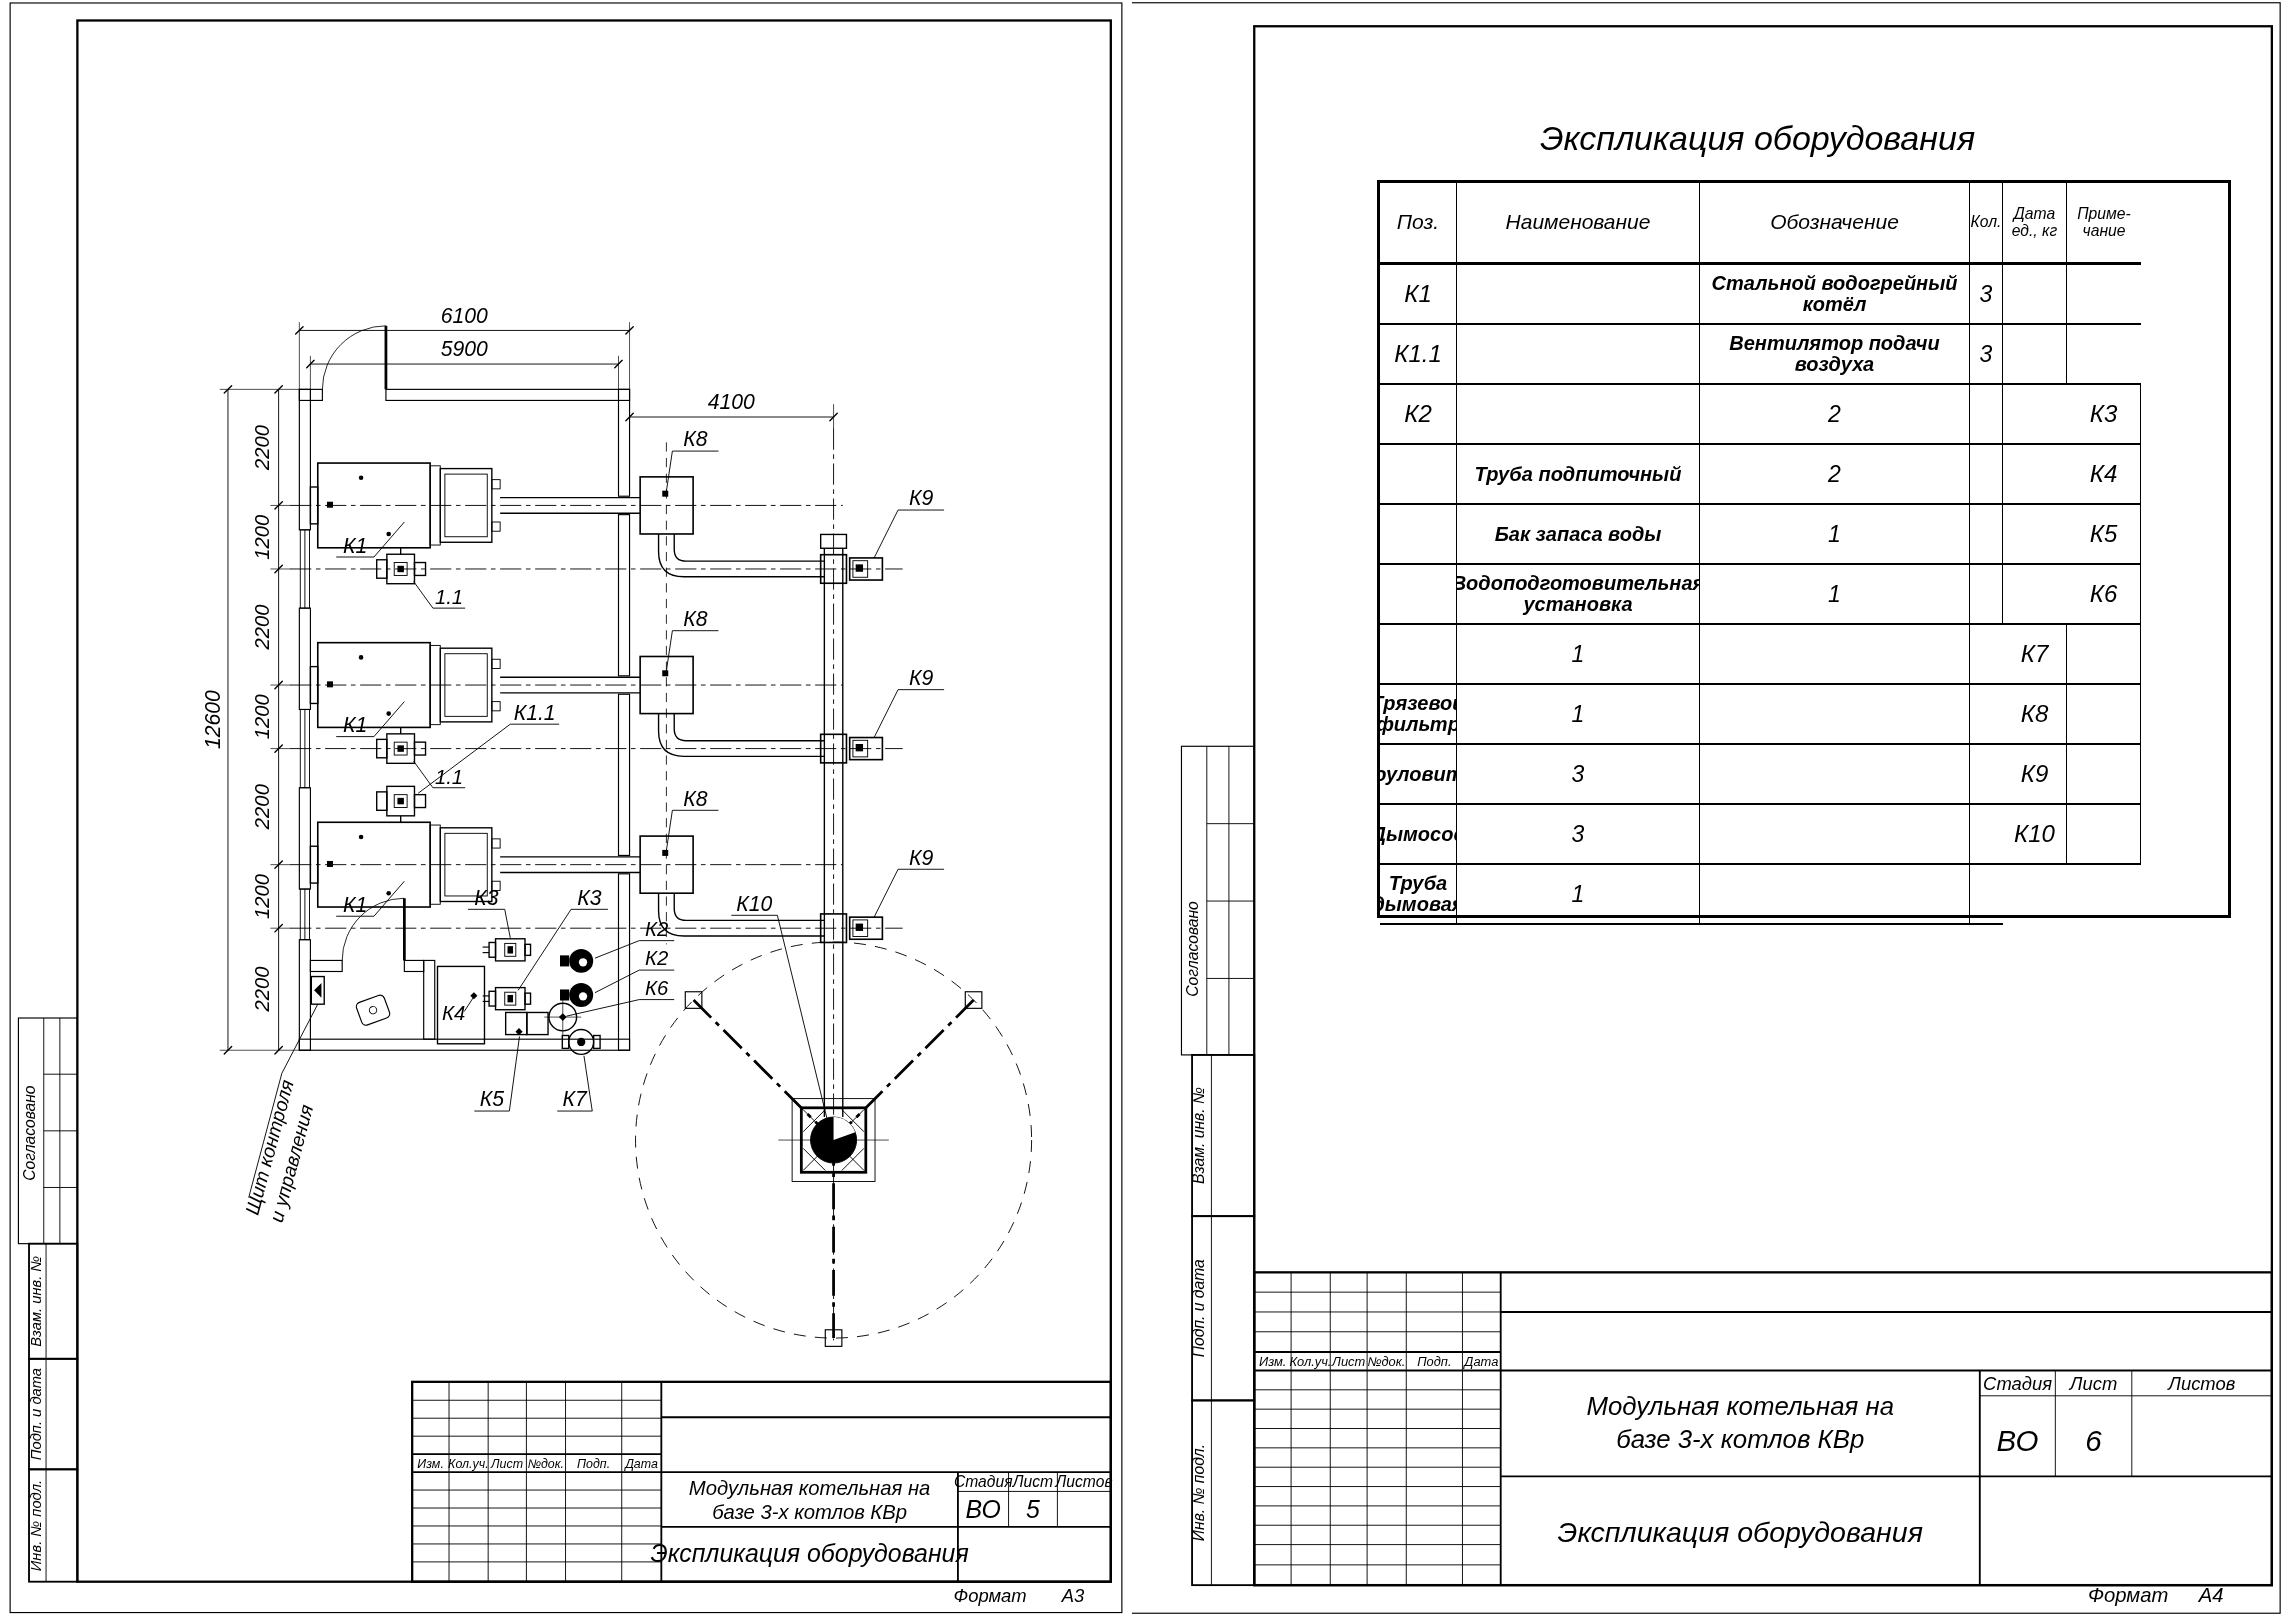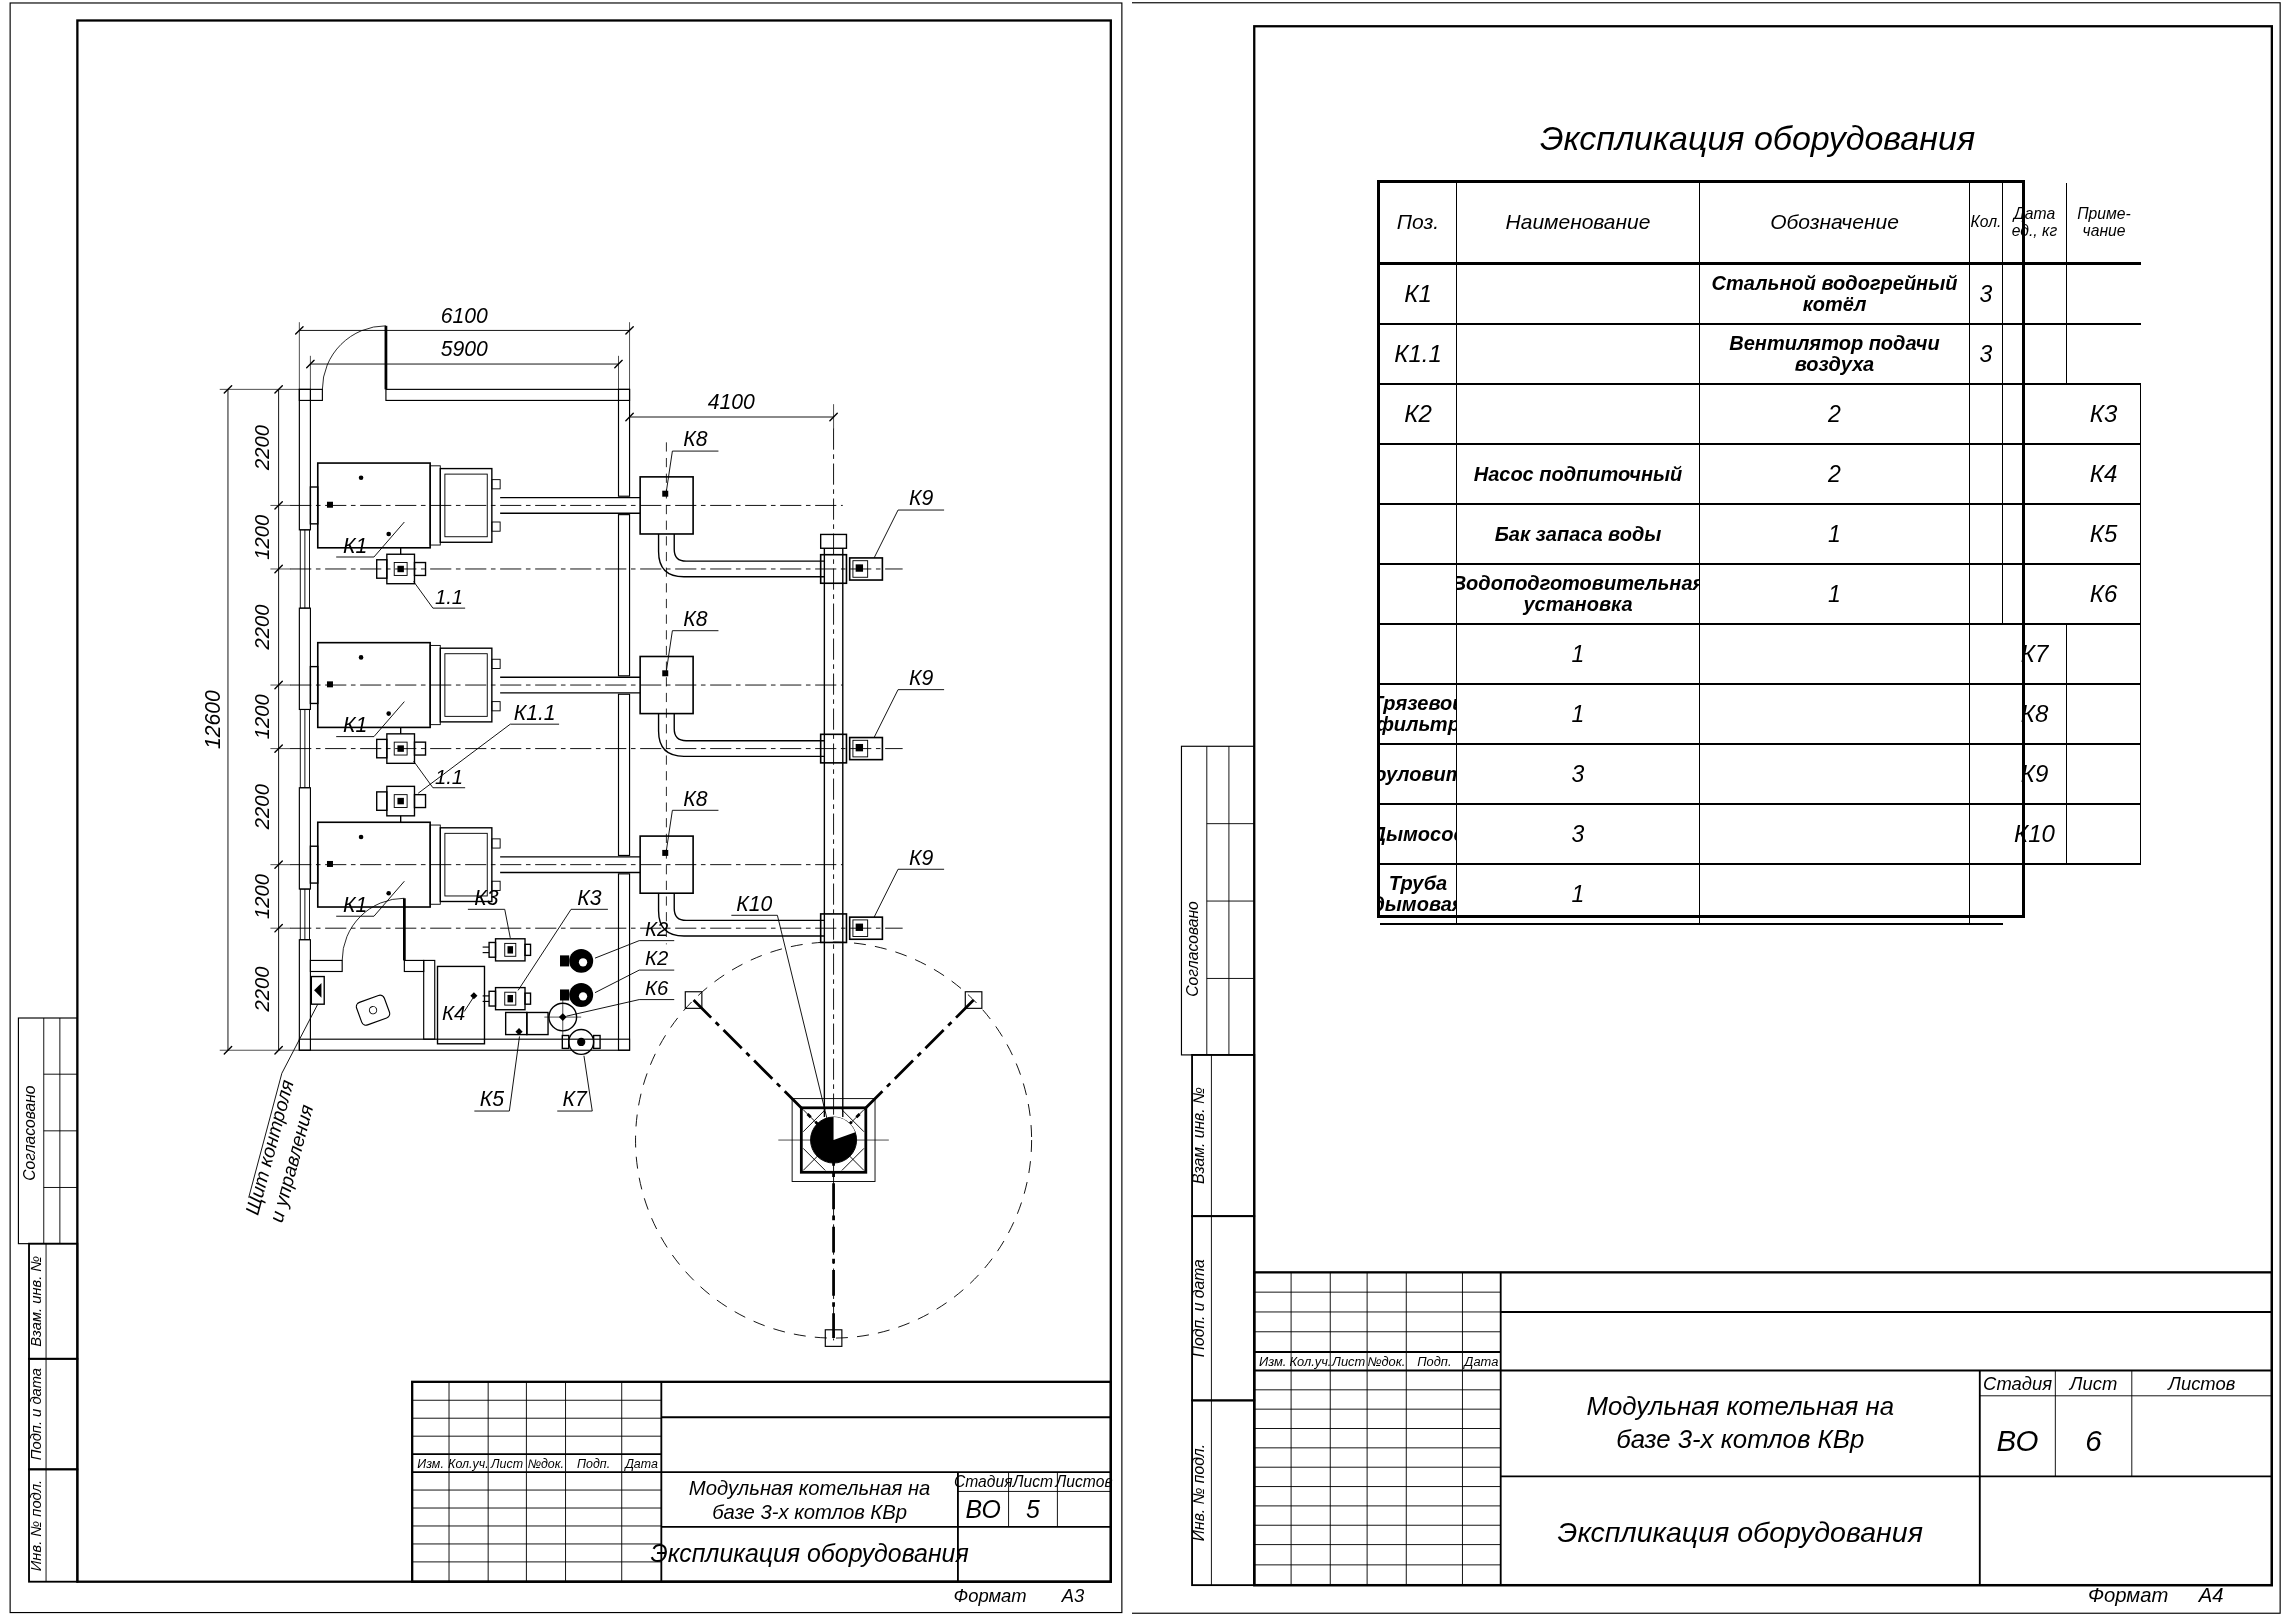--- a/index.html
+++ b/index.html
@@ -3,21 +3,21 @@
 <meta charset="utf-8">
 <style>
   * { margin:0; padding:0; box-sizing:border-box; }
   html,body { background:#ffffff; }
   body { width:2284px; height:1616px; position:relative;
          font-family:"Liberation Sans", sans-serif; color:#000; }
   .abs { position:absolute; }
   svg text { font-family:"Liberation Sans", sans-serif; font-style:italic; fill:#000; }
   .ln  { stroke:#000; fill:none; }
   
-  #equip-table { left:1377px; top:180px; width:648px; height:738px;
+  #equip-table { left:1377px; top:180px; width:854px; height:738px;
     display:grid; grid-template-columns:77px 243px 270px 33px 64px 74px;
     grid-template-rows:82px repeat(11,60px);
     border:3.2px solid #000; background:#fff; }
   #equip-table > div { border-right:1.4px solid #000; border-bottom:2.3px solid #000;
     display:flex; align-items:center; justify-content:center; text-align:center;
     font-style:italic; white-space:pre-line; line-height:1.05; overflow:hidden; }
   #equip-table > div.lastcol { border-right:none; }
   #equip-table > div.hdr { border-bottom:3.7px solid #000; font-size:21px; }
   #equip-table > div.hdr.small { font-size:15.7px; }
   #equip-table > div.pos { font-size:24px; }
@@ -539,21 +539,21 @@
   <div class="lastcol"></div>
 
   <div class="pos">К2</div>
   <div></div>
   <div class="qty">2</div>
   <div></div>
   <div class="lastcol"></div>
 
   <div class="pos">К3</div>
   <div></div>
-  <div class="nm">Насос подпиточный</div>
+  <div class="nm">Труба подпиточный</div>
   <div class="qty">2</div>
   <div></div>
   <div class="lastcol"></div>
 
   <div class="pos">К4</div>
   <div></div>
   <div class="nm">Бак запаса воды</div>
   <div class="qty">1</div>
   <div></div>
   <div class="lastcol"></div>

